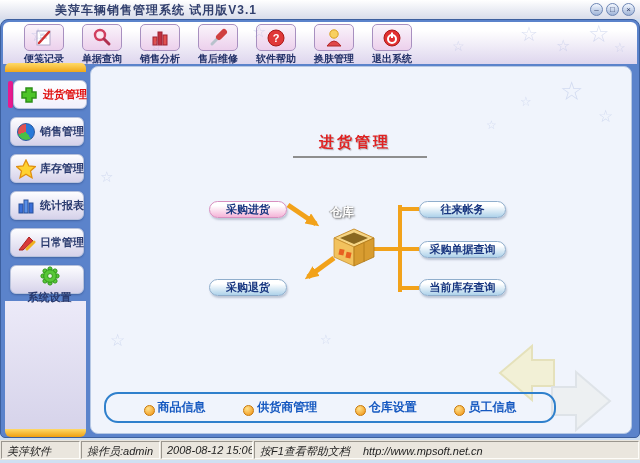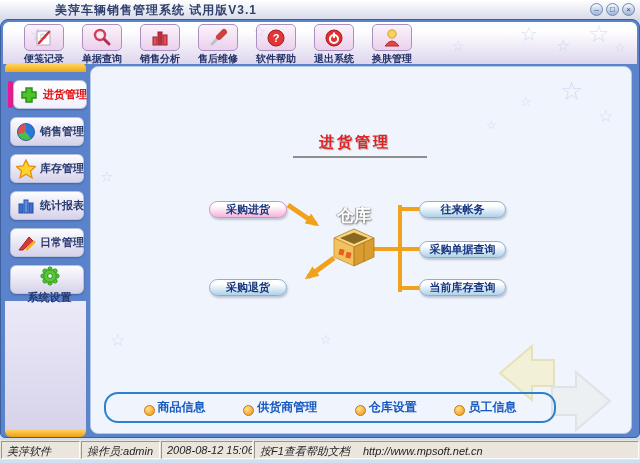--- a/index.html
+++ b/index.html
@@ -60,22 +60,22 @@
   .pill { position:absolute; height:17px; border-radius:9px; font-size:11px; font-weight:bold; color:#17357f;
     text-align:center; line-height:15px; border:1px solid #90aecc; z-index:3; cursor:pointer;
     background:linear-gradient(#ffffff 25%,#aed2ea); box-shadow:1px 2px 2px rgba(40,60,100,.25); white-space:nowrap; }
   .pill.pink { background:linear-gradient(#ffffff 25%,#f5b4d8); border-color:#d890c0; }
   #btn-caigou-jinhuo { left:209px; top:201px; width:78px; }
   #btn-caigou-tuihuo { left:209px; top:279px; width:78px; }
   #btn-wanglai  { left:419px; top:201px; width:87px; }
   #btn-danju    { left:419px; top:241px; width:87px; }
   #btn-kucun    { left:419px; top:279px; width:87px; }
 
-  #warehouse-label { position:absolute; left:330px; top:204px; width:48px; text-align:center; z-index:3;
-    font-size:17px; font-weight:bold; color:#ffffff; text-shadow:1px 1px 2px #6a6a6a, -1px 0 1px #9a9a9a; }
+  #warehouse-label { position:absolute; left:330px; top:204px; width:48px; text-align:left; z-index:3;
+    font-size:12px; font-weight:bold; color:#ffffff; text-shadow:1px 1px 2px #6a6a6a, -1px 0 1px #9a9a9a; }
   #warehouse-box { position:absolute; left:330px; top:220px; z-index:3; }
 
   #connectors { position:absolute; left:0; top:0; z-index:2; pointer-events:none; }
   #watermark-arrows { position:absolute; left:0; top:0; z-index:1; pointer-events:none; }
 
   
   #links-bar { position:absolute; left:104px; top:392px; width:452px; height:31px;
     border:2px solid #2f80cc; border-radius:14px; z-index:4;
     display:flex; align-items:center; justify-content:space-evenly; }
   .blink { display:flex; align-items:flex-end; gap:3px; cursor:pointer; }
@@ -155,35 +155,35 @@
         <svg width="22" height="22">
             <circle cx="11" cy="11" r="8" fill="#e03838" stroke="#a81818"></circle>
             <text x="11" y="15" text-anchor="middle" font-size="11" font-weight="bold" fill="#ffffff">?</text>
           </svg>
       </span>
       <span class="tb-label">软件帮助</span>
     </div>
     <div class="tb-btn">
       <span class="tb-iconbox">
         <svg width="22" height="22">
+            <circle cx="11" cy="7" r="4.2" fill="#f8d060" stroke="#d8a020"></circle>
+            <path d="M4 19 Q11 9 18 19 Z" fill="#e04848" stroke="#b02828"></path>
+          </svg>
+      </span>
+      <span class="tb-label">换肤管理</span>
+    </div>
+    <div class="tb-btn">
+      <span class="tb-iconbox">
+        <svg width="22" height="22">
             <circle cx="11" cy="11" r="8" fill="#e23030" stroke="#a81818"></circle>
             <circle cx="11" cy="12" r="4" fill="none" stroke="#ffffff" stroke-width="2"></circle>
             <line x1="11" y1="5.5" x2="11" y2="11" stroke="#ffffff" stroke-width="2"></line>
           </svg>
       </span>
       <span class="tb-label">退出系统</span>
-    </div>
-    <div class="tb-btn">
-      <span class="tb-iconbox">
-        <svg width="22" height="22">
-            <circle cx="11" cy="7" r="4.2" fill="#f8d060" stroke="#d8a020"></circle>
-            <path d="M4 19 Q11 9 18 19 Z" fill="#e04848" stroke="#b02828"></path>
-          </svg>
-      </span>
-      <span class="tb-label">换肤管理</span>
     </div>
   </div>
 
   <div id="sb-top-orange"></div>
   <div id="sb-lower-panel"></div>
   <div id="sb-bottom-orange"></div>
   <div id="active-strip"></div>
 
   <div class="sb-btn active" style="top:80px;">
     <span class="sb-icon">

